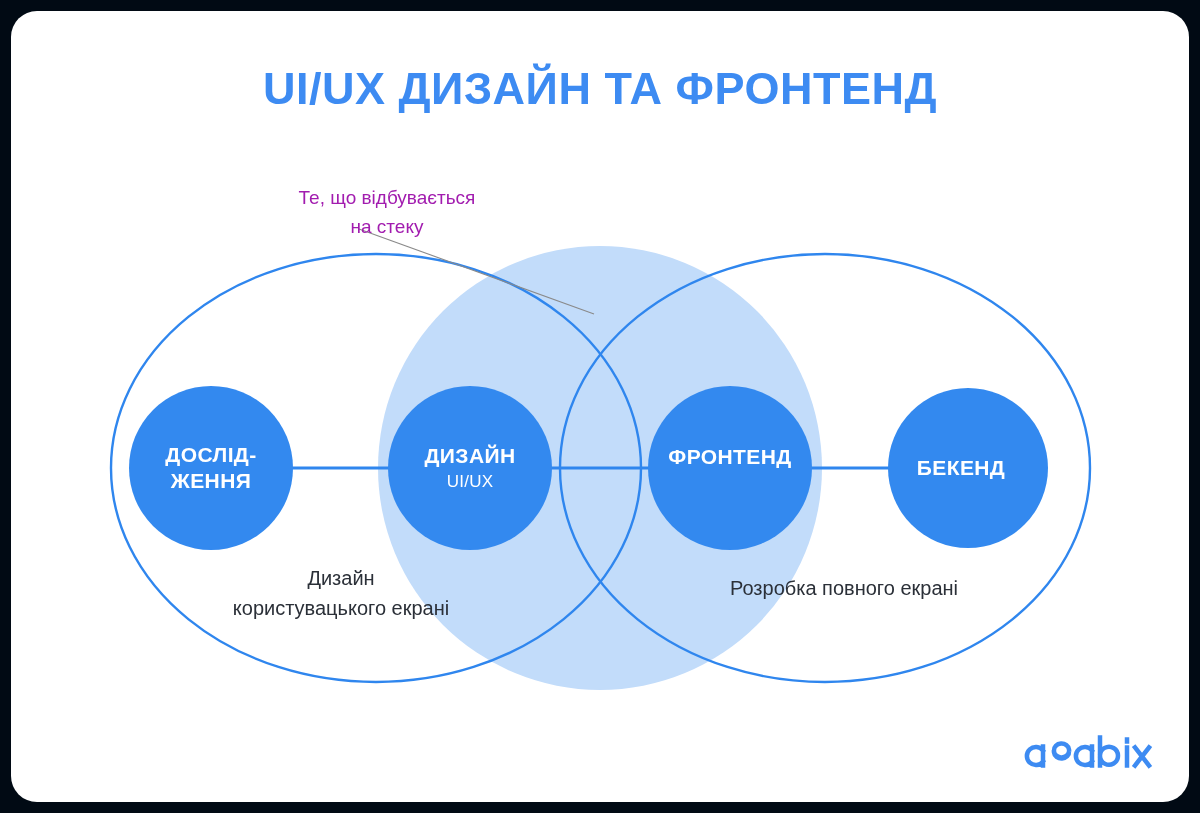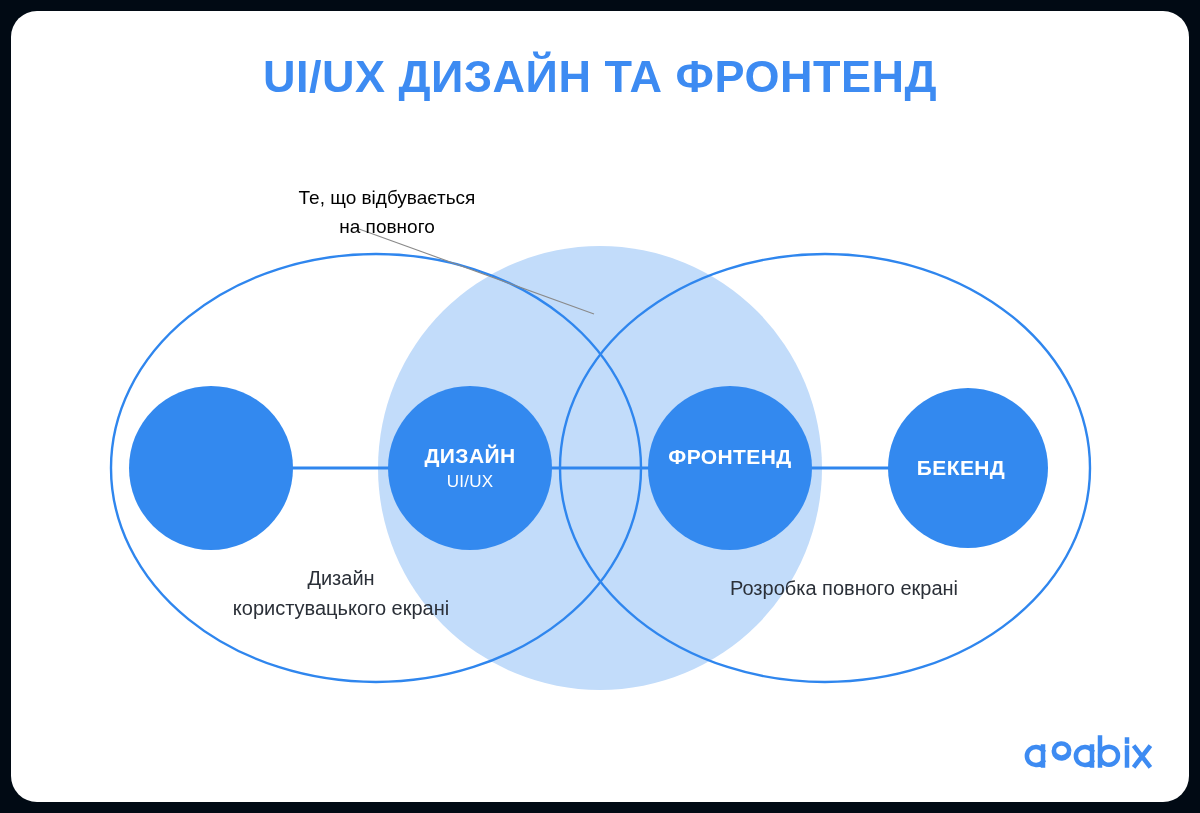--- a/index.html
+++ b/index.html
@@ -32,40 +32,40 @@
     height: 791px;
     background: #ffffff;
     border-radius: 26px;
     overflow: hidden;
   }
 
   
   #title {
     position: absolute;
     left: 0;
-    top: 40px;
+    top: 52px;
     width: 1178px;
     text-align: center;
     font-size: 45px;
     font-weight: 700;
     letter-spacing: 0.5px;
     color: #3d8bf2;
     white-space: nowrap;
   }
 
   
   #annotation {
     position: absolute;
     left: 251px;
     top: 172px;
     width: 250px;
     text-align: center;
     font-size: 19px;
     line-height: 29px;
-    color: #000000;
+    color: #a21caf;
   }
   #annotation .ln { display: block; }
 
   
   #diagram {
     position: absolute;
     left: 0;
     top: 0;
     width: 1178px;
     height: 791px;
@@ -140,23 +140,27 @@
       <circle cx="200" cy="457" r="82" fill="#3389ef"></circle>
       <circle cx="459" cy="457" r="82" fill="#3389ef"></circle>
       <circle cx="719" cy="457" r="82" fill="#3389ef"></circle>
       <circle cx="957" cy="457" r="80" fill="#3389ef"></circle>
 
       <line x1="348" y1="218" x2="583" y2="303" stroke="#8a8a8a" stroke-width="1.1"></line>
     </svg>
 
     <div id="annotation">
       <span class="ln">Те, що відбувається</span>
-      <span class="ln">на повного</span>
-    </div>
-
+      <span class="ln">на стеку</span>
+    </div>
+
+    <div class="node-label" style="left:200px; top:457px;">
+      <span class="main">ДОСЛІД-</span>
+      <span class="main">ЖЕННЯ</span>
+    </div>
 
     <div class="node-label" style="left:459px; top:457px;">
       <span class="main">ДИЗАЙН</span>
       <span class="sub">UI/UX</span>
     </div>
 
     <div class="node-label" style="left:719px; top:446px;">
       <span class="main">ФРОНТЕНД</span>
     </div>
 

